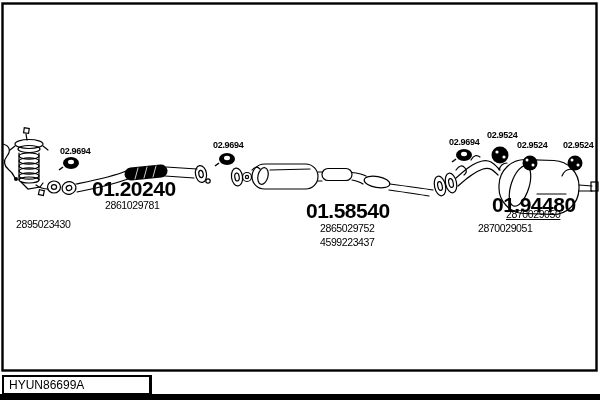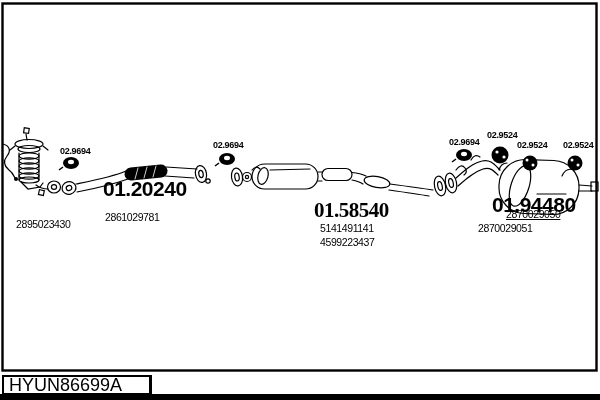--- a/index.html
+++ b/index.html
@@ -6,21 +6,21 @@
   body{width:600px;height:400px;background:#ffffff;position:relative;overflow:hidden;
        font-family:"Liberation Sans",sans-serif;}
   .stage{position:absolute;left:0;top:0;width:600px;height:400px;}
   svg.art{position:absolute;left:0;top:0;z-index:1;}
   .lbl{position:absolute;z-index:2;color:#000;white-space:nowrap;line-height:1;}
   .code{font-weight:bold;font-size:21px;letter-spacing:-0.5px;}
   .oe{font-size:10.5px;letter-spacing:-0.4px;}
   .fit{font-weight:bold;font-size:9px;letter-spacing:-0.3px;}
   .title-block{position:absolute;z-index:3;left:2px;top:375px;width:140px;height:16px;
        background:#fff;border:2px solid #000;border-right-width:3px;
-       font-size:18px;line-height:16px;padding-left:5px;color:#000;}
+       font-size:12px;line-height:16px;padding-left:5px;color:#000;}
   .bottom-bar{position:absolute;z-index:2;left:0;top:394px;width:600px;height:6px;background:#000;}
 </style>
 </head>
 <body>
 
 <div class="stage">
 
   <svg class="art" width="600" height="400" viewBox="0 0 600 400">
 
     <rect x="2.5" y="3.5" width="594" height="367" fill="none" stroke="#000" stroke-width="2.4"></rect>
@@ -125,25 +125,25 @@
     </g>
     <g>
       <circle cx="575" cy="163" r="7.5" fill="#000"></circle>
       <circle cx="572" cy="160" r="1.5" fill="#fff"></circle>
       <circle cx="578" cy="165" r="1.5" fill="#fff"></circle>
     </g>
   </svg>
 
   <span class="lbl oe" style="left:16px;top:219px;">2895023430</span>
 
-  <span class="lbl code" style="left:103px;top:178px;">01.20240</span>
-  <span class="lbl oe" style="left:105px;top:200px;margin-top:12px;">2861029781</span>
+  <span class="lbl code" style="left:92px;top:178px;">01.20240</span>
+  <span class="lbl oe" style="left:105px;top:200px;">2861029781</span>
 
-  <span class="lbl code" style="left:314px;top:200px;font-family:Liberation Serif, serif;">01.58540</span>
-  <span class="lbl oe" style="left:320px;top:223px;">5141491141</span>
+  <span class="lbl code" style="left:306px;top:200px;">01.58540</span>
+  <span class="lbl oe" style="left:320px;top:223px;">2865029752</span>
   <span class="lbl oe" style="left:320px;top:237px;">4599223437</span>
 
   <span class="lbl code" style="left:492px;top:194px;">01.94480</span>
   <span class="lbl oe" style="left:506px;top:209px;text-decoration:underline;">2870029050</span>
   <span class="lbl oe" style="left:478px;top:223px;">2870029051</span>
 
   <span class="lbl fit" style="left:60px;top:147px;">02.9694</span>
   <span class="lbl fit" style="left:213px;top:141px;">02.9694</span>
   <span class="lbl fit" style="left:449px;top:138px;">02.9694</span>
 

